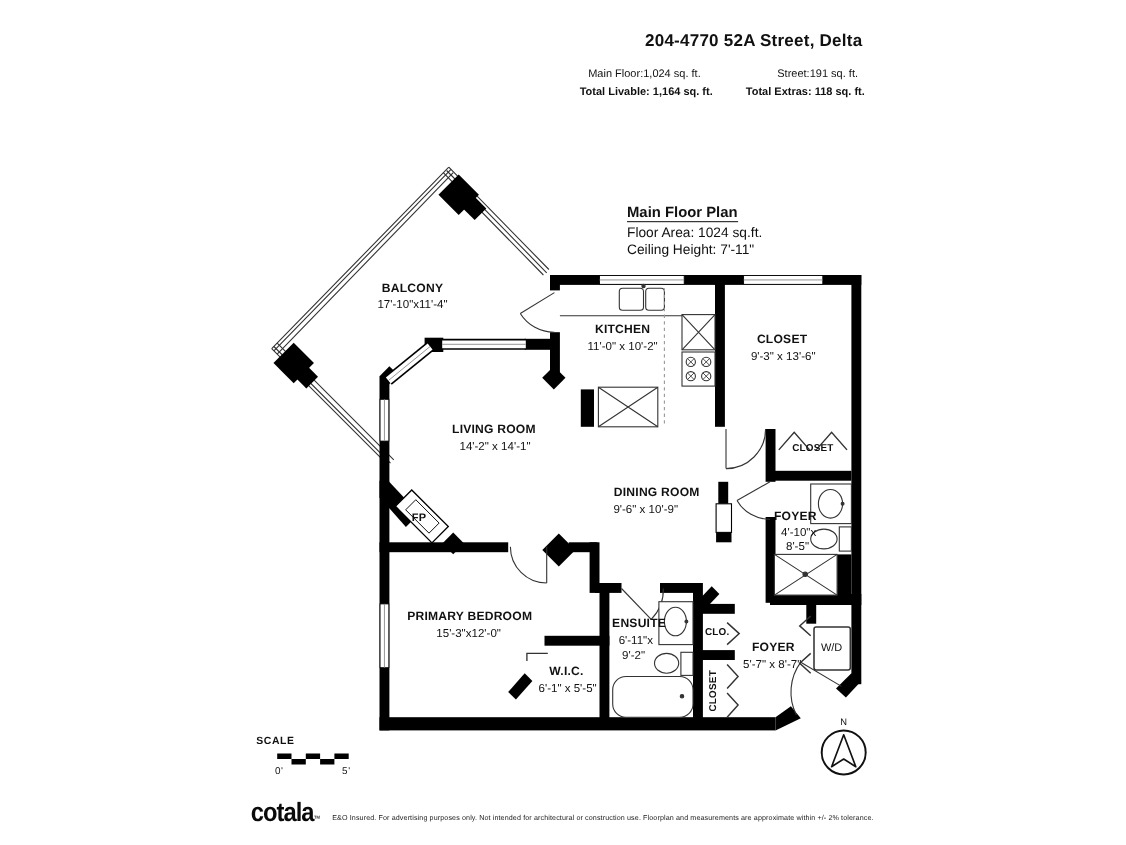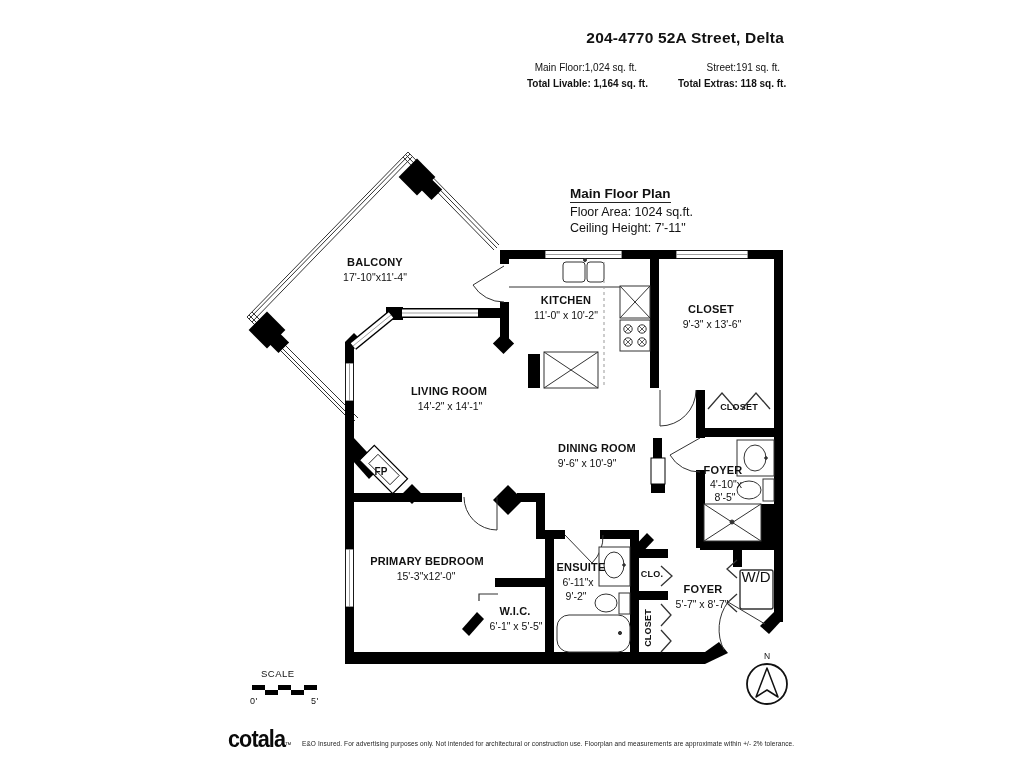--- a/index.html
+++ b/index.html
@@ -245,24 +245,24 @@
   <div class="lbl" style="left:581px;top:561px;">ENSUITE</div>
   <div class="dim" style="left:578px;top:576px;">6'-11"x</div>
   <div class="dim" style="left:576px;top:590px;">9'-2"</div>
 
   <div class="lbl sm" style="left:652px;top:569px;">CLO.</div>
   <div class="lbl sm vert" style="left:648px;top:628px;">CLOSET</div>
 
   <div class="lbl" style="left:703px;top:583px;">FOYER</div>
   <div class="dim" style="left:702px;top:598px;">5'-7" x 8'-7"</div>
 
-  <div class="dim" style="left:756px;top:568px;font-size:15px;">W/D</div>
+  <div class="dim" style="left:756px;top:584px;font-size:10px;">W/D</div>
   <div class="lbl" style="left:381px;top:466px;font-size:10px;">FP</div>
 
-  <div class="lbl-left" style="left:261px;top:668px;">SCALE</div>
+  <div class="lbl-left" style="left:233px;top:668px;font-weight:bold;">SCALE</div>
   <div class="lbl-left" style="left:250px;top:696px;font-size:9px;">0'</div>
   <div class="lbl-left" style="left:311px;top:696px;font-size:9px;">5'</div>
   <div class="compass-n" style="left:767px;top:651px;">N</div>
 
   <div class="logo"><span>cotala</span><span class="logo-mark">™</span></div>
   <div class="disclaimer">E&amp;O Insured. For advertising purposes only. Not intended for architectural or construction use. Floorplan and measurements are approximate within +/- 2% tolerance.</div>
 
 </div>
 
 </body></html>

